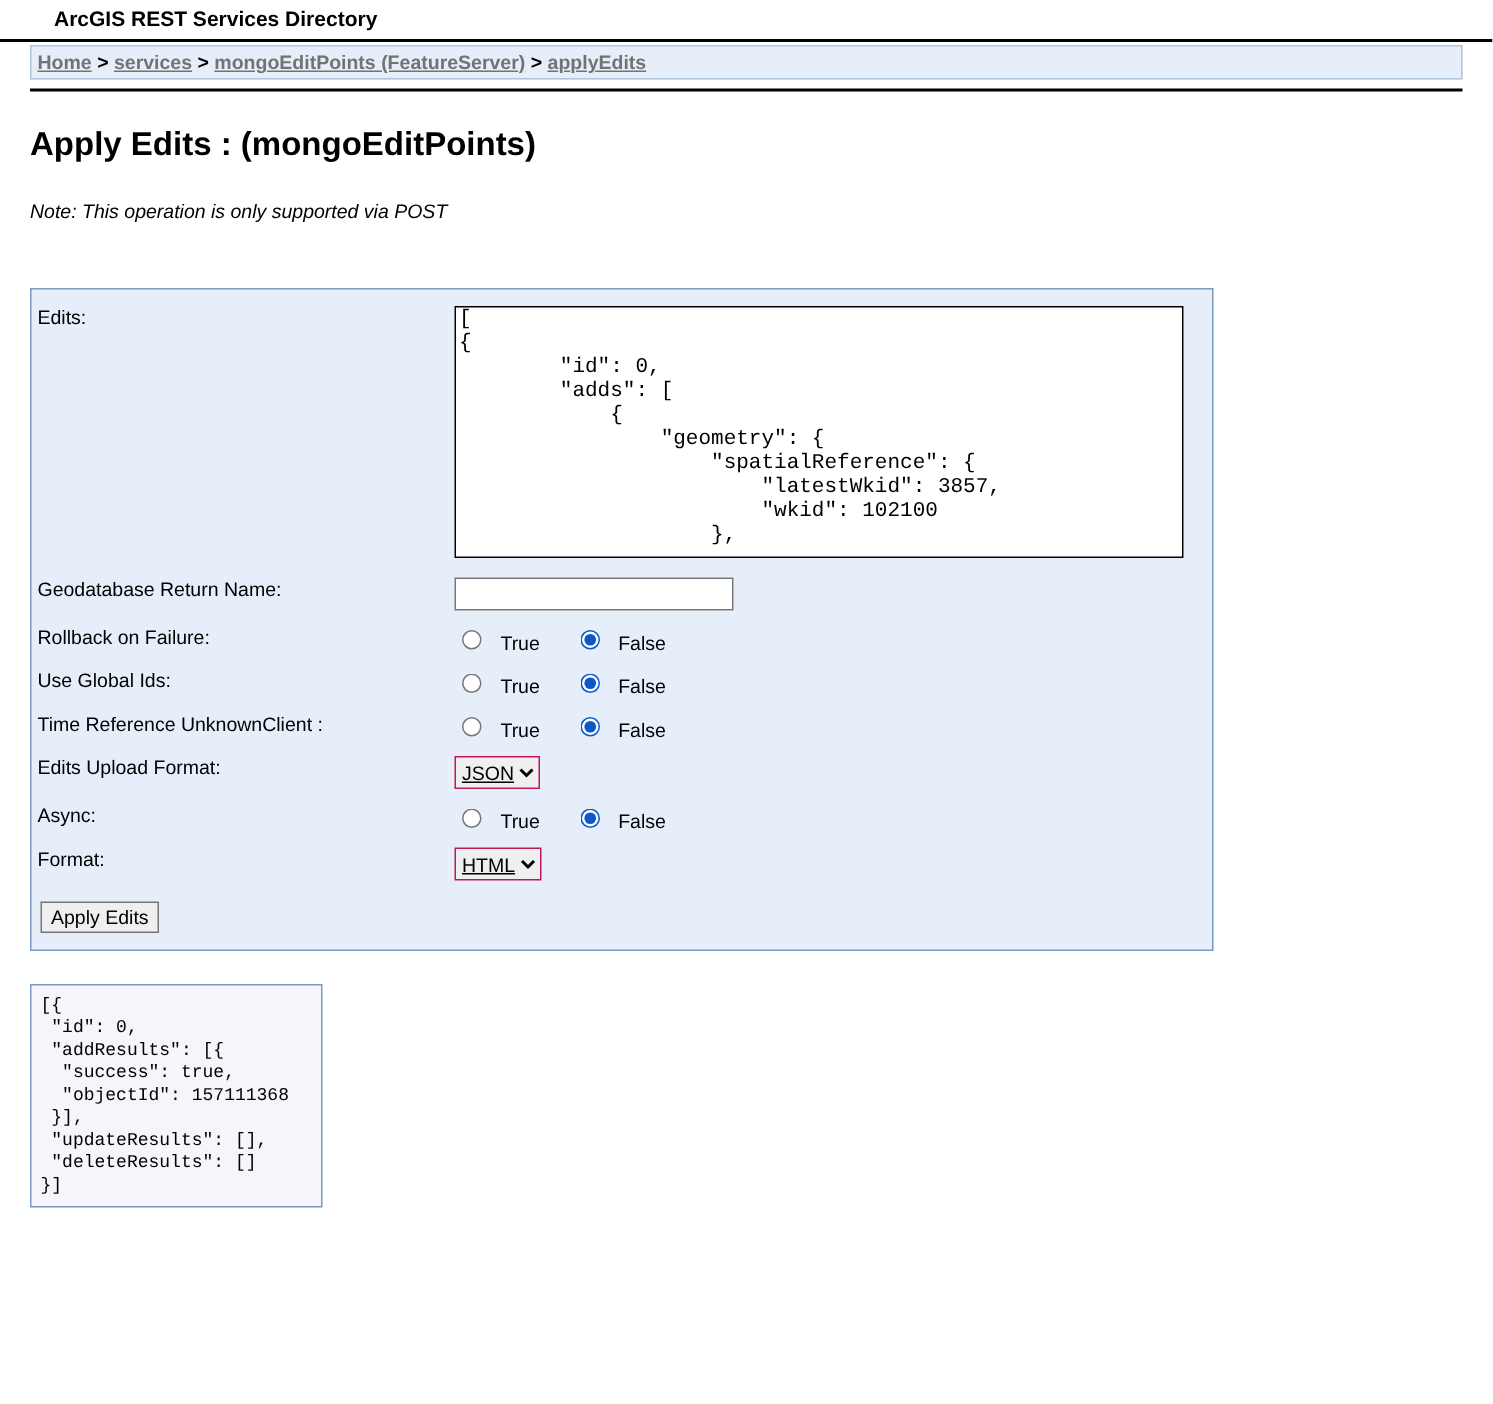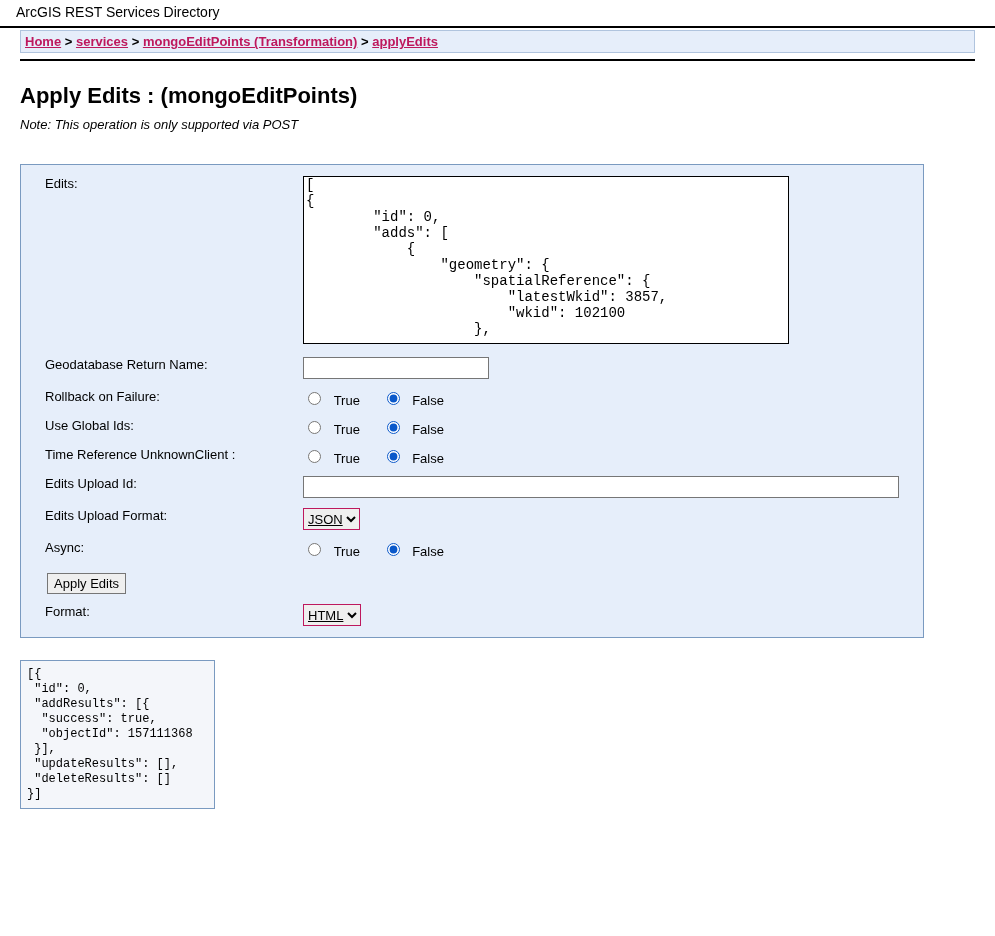--- a/index.html
+++ b/index.html
@@ -6,47 +6,47 @@
     body {
       margin: 0;
       padding: 0;
       font-family: Verdana, Arial, sans-serif;
       font-size: 13px;
       color: #000;
       background: #fff;
       width: 995px;
     }
     .header-title {
-      font-weight: normal;
+      font-weight: bold;
       font-size: 14px;
-      padding: 4px 16px;
+      padding: 4px 36px;
     }
     .hr-line { border: none; border-top: 2px solid #000; margin: 2px 0; }
     .breadcrumb-bar {
       background: #e6eefa;
       border: 1px solid #b0c4de;
       padding: 3px 4px;
       margin: 0 20px;
       font-size: 13px;
     }
     .breadcrumb-bar a {
-      color: #be185d;
+      color: #737373;
       text-decoration: underline;
       font-weight: bold;
     }
     .breadcrumb-sep { font-weight: bold; color: #000; }
     .hr-line2 { border: none; border-top: 2px solid #000; margin: 6px 20px 0 20px; }
     .page-content { padding: 0 20px; }
-    h2.page-title { font-size: 22px; margin: 22px 0 8px 0; font-weight: bold; }
-    .note { font-style: italic; margin-bottom: 32px; }
+    h2.page-title { font-size: 22px; margin: 22px 0 24px 0; font-weight: bold; }
+    .note { font-style: italic; margin-bottom: 44px; }
     .form-box {
       background: #e6eefa;
       border: 1px solid #7a9ac0;
-      padding: 6px 20px;
-      width: 904px;
+      padding: 6px 0;
+      width: 789px;
     }
     table.form-table { border-collapse: collapse; }
     table.form-table td { padding: 5px 4px; vertical-align: top; font-size: 13px; }
     td.label-cell { width: 278px; white-space: nowrap; }
     textarea.edits {
       width: 486px; height: 168px;
       font-family: "Courier New", monospace;
       font-size: 14px;
       border: 1px solid #000;
       overflow-y: scroll;
@@ -78,21 +78,21 @@
 <body>
 
 <div class="header-title">ArcGIS REST Services Directory</div>
 <hr class="hr-line">
 
 <div class="breadcrumb-bar">
   <a href="#">Home</a>
   <span class="breadcrumb-sep">&gt;</span>
   <a href="#">services</a>
   <span class="breadcrumb-sep">&gt;</span>
-  <a href="#">mongoEditPoints (Transformation)</a>
+  <a href="#">mongoEditPoints (FeatureServer)</a>
   <span class="breadcrumb-sep">&gt;</span>
   <a href="#">applyEdits</a>
 </div>
 <hr class="hr-line2">
 
 <div class="page-content">
   <h2 class="page-title">Apply Edits : (mongoEditPoints)</h2>
   <div class="note">Note: This operation is only supported via POST</div>
 
   <div class="form-box">
@@ -132,49 +132,45 @@
         </td>
       </tr>
       <tr>
         <td class="label-cell">Time Reference UnknownClient :</td>
         <td class="radio-group">
           <input type="radio" name="truc" style=""> <label>True</label>
           <input type="radio" name="truc" checked="" style=""> <label>False</label>
         </td>
       </tr>
       <tr>
-        <td class="label-cell">Edits Upload Id:</td>
-        <td><input type="text" class="long" value="" style=""></td>
-      </tr>
-      <tr>
         <td class="label-cell">Edits Upload Format:</td>
         <td>
           <select>
             <option>JSON</option>
           </select>
         </td>
       </tr>
       <tr>
         <td class="label-cell">Async:</td>
         <td class="radio-group">
           <input type="radio" name="async" style=""> <label>True</label>
           <input type="radio" name="async" checked="" style=""> <label>False</label>
         </td>
       </tr>
       <tr>
-        <td colspan="2">
-          <button class="submit-btn">Apply Edits</button>
-        </td>
-      </tr>
-      <tr>
         <td class="label-cell">Format:</td>
         <td>
           <select>
             <option>HTML</option>
           </select>
+        </td>
+      </tr>
+      <tr>
+        <td colspan="2">
+          <button class="submit-btn">Apply Edits</button>
         </td>
       </tr>
     </tbody>
       </table>
   </div>
 </div>
 
 <div class="result-box">[{
  "id": 0,
  "addResults": [{

